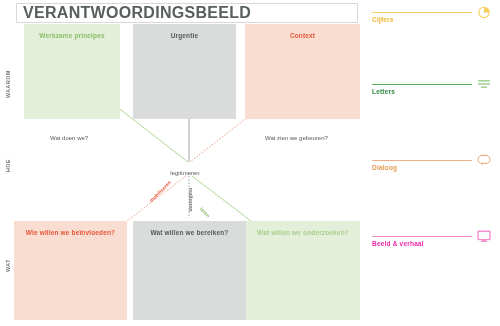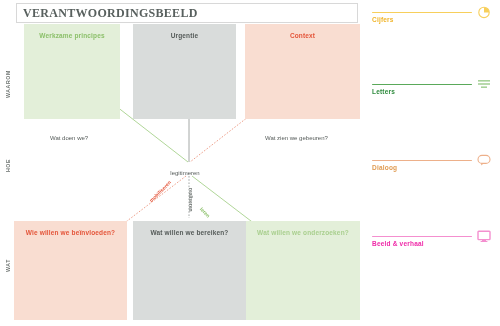--- a/index.html
+++ b/index.html
@@ -12,22 +12,22 @@
   }
   #root{position:absolute;left:0;top:0;width:500px;height:326px;}
 
   
   .titlebar{
     position:absolute;left:16px;top:3px;width:340px;height:18px;
     background:#ffffff;border:1px solid #d8d8d8;
     display:flex;align-items:center;
   }
   .titlebar .title{
-    font-size:12px;font-weight:bold;letter-spacing:.3px;
-    color:#58605e;padding-left:6px;white-space:nowrap;font-family:Liberation Serif, serif;
+    font-size:16px;font-weight:bold;letter-spacing:.3px;
+    color:#58605e;padding-left:6px;white-space:nowrap;
   }
 
   
   .axis-label{
     position:absolute;left:0;width:16px;
     font-size:5.2px;font-weight:bold;letter-spacing:.6px;color:#6d7370;
     writing-mode:vertical-rl;transform:rotate(180deg);
     display:flex;align-items:center;justify-content:center;
     text-align:center;
   }

